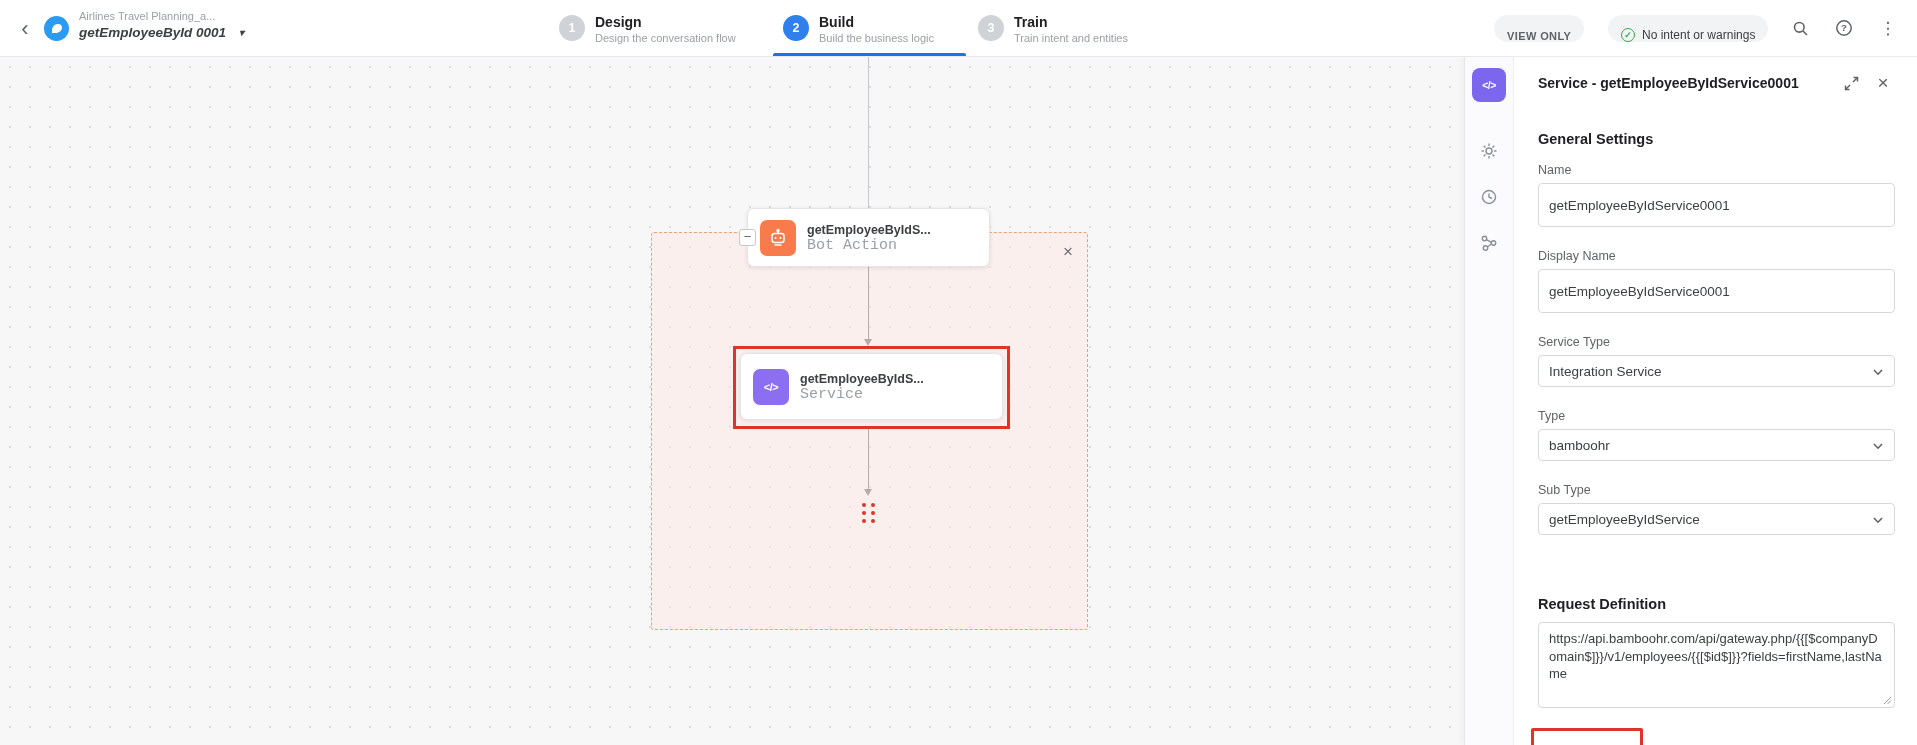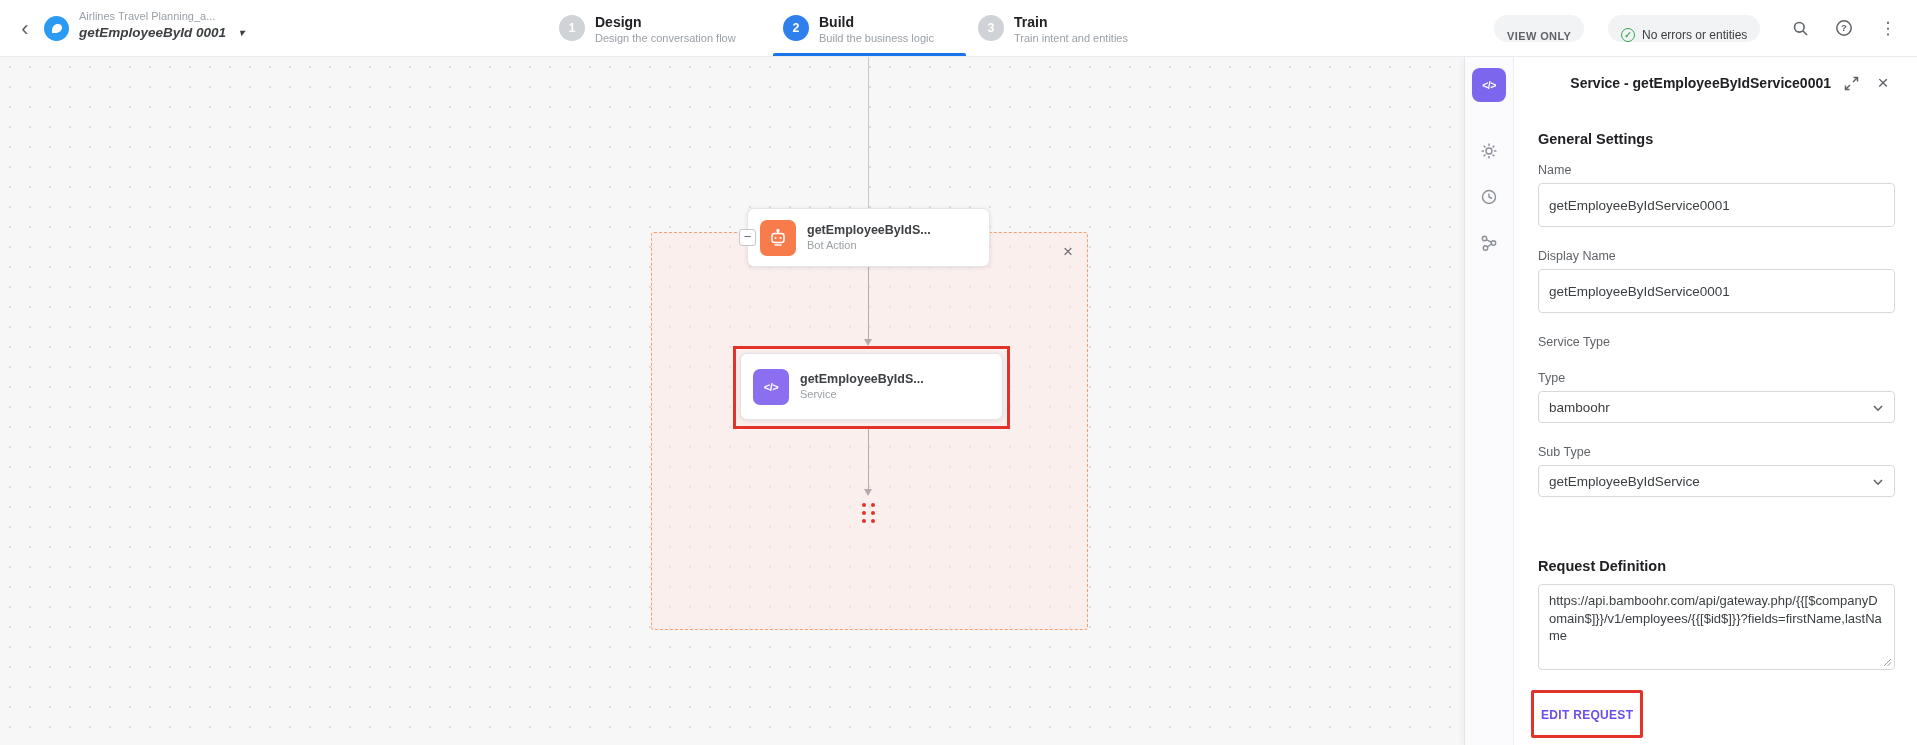--- a/index.html
+++ b/index.html
@@ -52,21 +52,21 @@
     font-size:17px; line-height:18px; text-align:center; cursor:pointer; }
 
   .node { position:absolute; background:#fff; border:1px solid #e4e5e8; border-radius:7px;
     box-shadow:0 1px 4px rgba(25,28,40,.10); display:flex; align-items:center; gap:11px;
     padding:0 12px; cursor:pointer; }
   .node-icon { width:36px; height:36px; border-radius:7px; display:flex; align-items:center;
     justify-content:center; flex:0 0 auto; }
   .node-icon.orange { background:#f87b4b; }
   .node-icon.purple { background:#8b6ff0; color:#fff; font-size:11px; font-weight:700; letter-spacing:-.5px; }
   .node-title { font-size:12.5px; font-weight:700; color:#3c4043; line-height:15px; }
-  .node-sub { font-size:11px; color:#9aa0a6; line-height:13px; margin-top:1px; }
+  .node-sub { font-size:15px; color:#9aa0a6; line-height:13px; margin-top:1px;font-family:Liberation Mono, monospace; }
 
   .minus-btn { position:absolute; left:739px; top:172px; width:17px; height:17px; background:#fff;
     border:1px solid #c6c8cc; border-radius:3px; color:#5f6368; font-size:13px; line-height:14px;
     text-align:center; cursor:pointer; z-index:6; }
   .annot { position:absolute; border:3px solid #e2332a; z-index:7; pointer-events:none; }
   .annot.service { left:733px; top:289px; width:277px; height:83px; }
 
   .drop-dots { position:absolute; left:862px; top:446px; width:14px; height:21px;
     display:grid; grid-template-columns:1fr 1fr; gap:3px 4px; }
   .drop-dots i { width:4px; height:4px; border-radius:50%; background:#e2332a; }
@@ -77,21 +77,21 @@
   .rail { width:49px; border-right:1px solid #ededf0; background:#fbfbfd; flex:0 0 auto;
     display:flex; flex-direction:column; align-items:center; padding-top:11px; gap:24px; }
   .rail-active { width:34px; height:34px; border-radius:8px; background:#7d66ee; color:#fff;
     font-size:10.5px; font-weight:700; letter-spacing:-.5px; display:flex; align-items:center;
     justify-content:center; cursor:pointer; margin-bottom:14px; }
   .rail-icon { width:22px; height:22px; display:flex; align-items:center; justify-content:center;
     color:#8a8f98; cursor:pointer; }
 
   .panel-content { flex:1; padding:14px 23px 0 24px; position:relative; }
   .panel-head { display:flex; align-items:center; }
-  .panel-title { font-size:14px; font-weight:700; color:#202124; flex:1;text-align:right; }
+  .panel-title { font-size:14px; font-weight:700; color:#202124; flex:1; }
   .panel-head-icon { width:24px; height:24px; display:flex; align-items:center; justify-content:center;
     color:#5f6368; cursor:pointer; margin-left:8px; }
   .panel-close { font-size:19px; line-height:20px; }
 
   .section-heading { font-size:14.5px; font-weight:700; color:#202124; }
   .gs-heading { margin-top:36px; }
   .req-heading { margin-top:61px; }
   .field-label { font-size:12.5px; color:#5f6368; margin-top:22px; margin-bottom:6px; }
   .field-label.first { margin-top:16px; }
   .text-input { width:357px; height:44px; border:1px solid #d7d9dd; border-radius:4px; padding:0 10px;
@@ -150,21 +150,21 @@
   </div>
   <div class="build-underline"></div>
 
   <div class="pill viewonly">
     <span>VIEW ONLY</span>
   </div>
   <div class="pill status">
     <span class="check-circle">
         <span>✓</span>
       </span>
-    <span>No errors or entities</span>
+    <span>No intent or warnings</span>
   </div>
   <div class="hdr-icon" style="left:1786px;">
     <svg width="17" height="17" viewBox="0 0 17 17" fill="none" stroke="#5f6368" stroke-width="1.6">
       <circle cx="7.3" cy="7.3" r="4.8"></circle>
         <line x1="11" y1="11" x2="15" y2="15"></line>
     </svg>
   </div>
   <div class="hdr-icon" style="left:1830px;">
     <svg width="18" height="18" viewBox="0 0 18 18" fill="none">
       <circle cx="9" cy="9" r="7.2" stroke="#5f6368" stroke-width="1.5"></circle>
@@ -279,20 +279,26 @@
 
     <div class="section-heading gs-heading">General Settings</div>
 
     <div class="field-label first">Name</div>
     <input class="text-input" type="text" value="getEmployeeByIdService0001" style="">
 
     <div class="field-label">Display Name</div>
     <input class="text-input" type="text" value="getEmployeeByIdService0001" style="">
 
     <div class="field-label">Service Type</div>
+    <div class="select">
+      <span>Integration Service</span>
+      <svg width="12" height="12" viewBox="0 0 12 12" fill="none" stroke="#5f6368" stroke-width="1.6">
+          <polyline points="2,4 6,8.2 10,4"></polyline>
+        </svg>
+    </div>
 
     <div class="field-label">Type</div>
     <div class="select">
       <span>bamboohr</span>
       <svg width="12" height="12" viewBox="0 0 12 12" fill="none" stroke="#5f6368" stroke-width="1.6">
           <polyline points="2,4 6,8.2 10,4"></polyline>
         </svg>
     </div>
 
     <div class="field-label">Sub Type</div>

